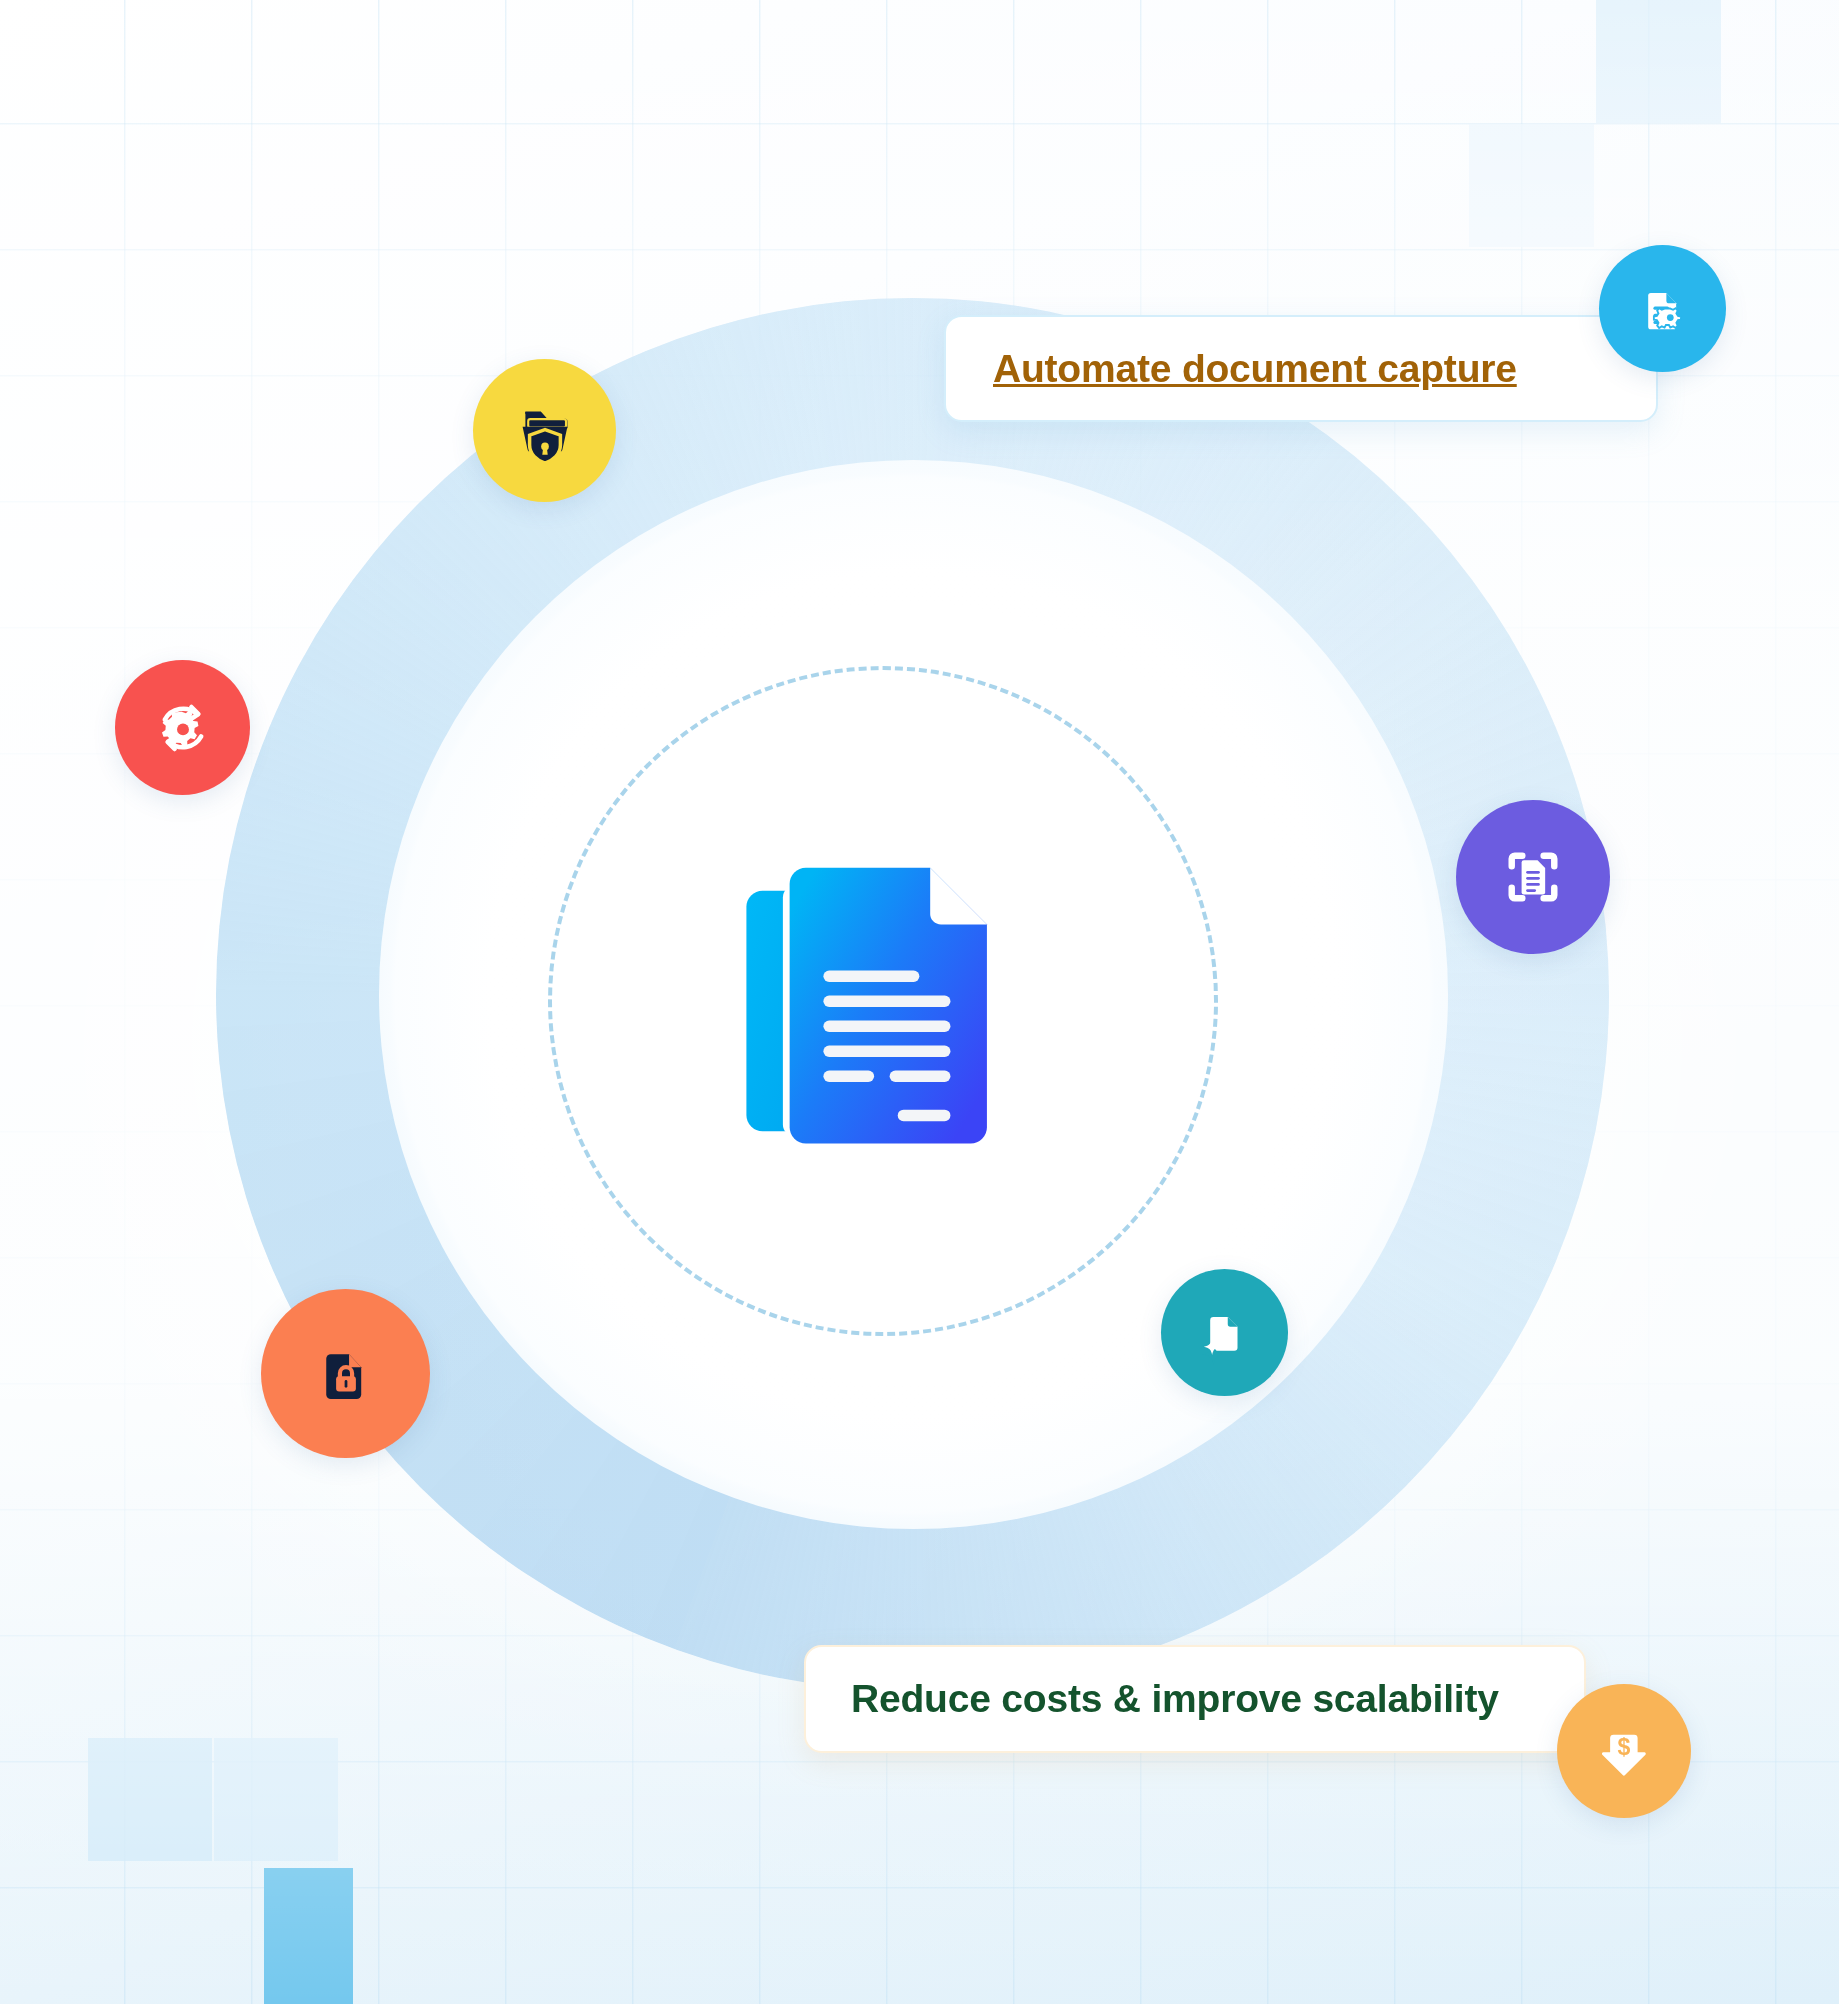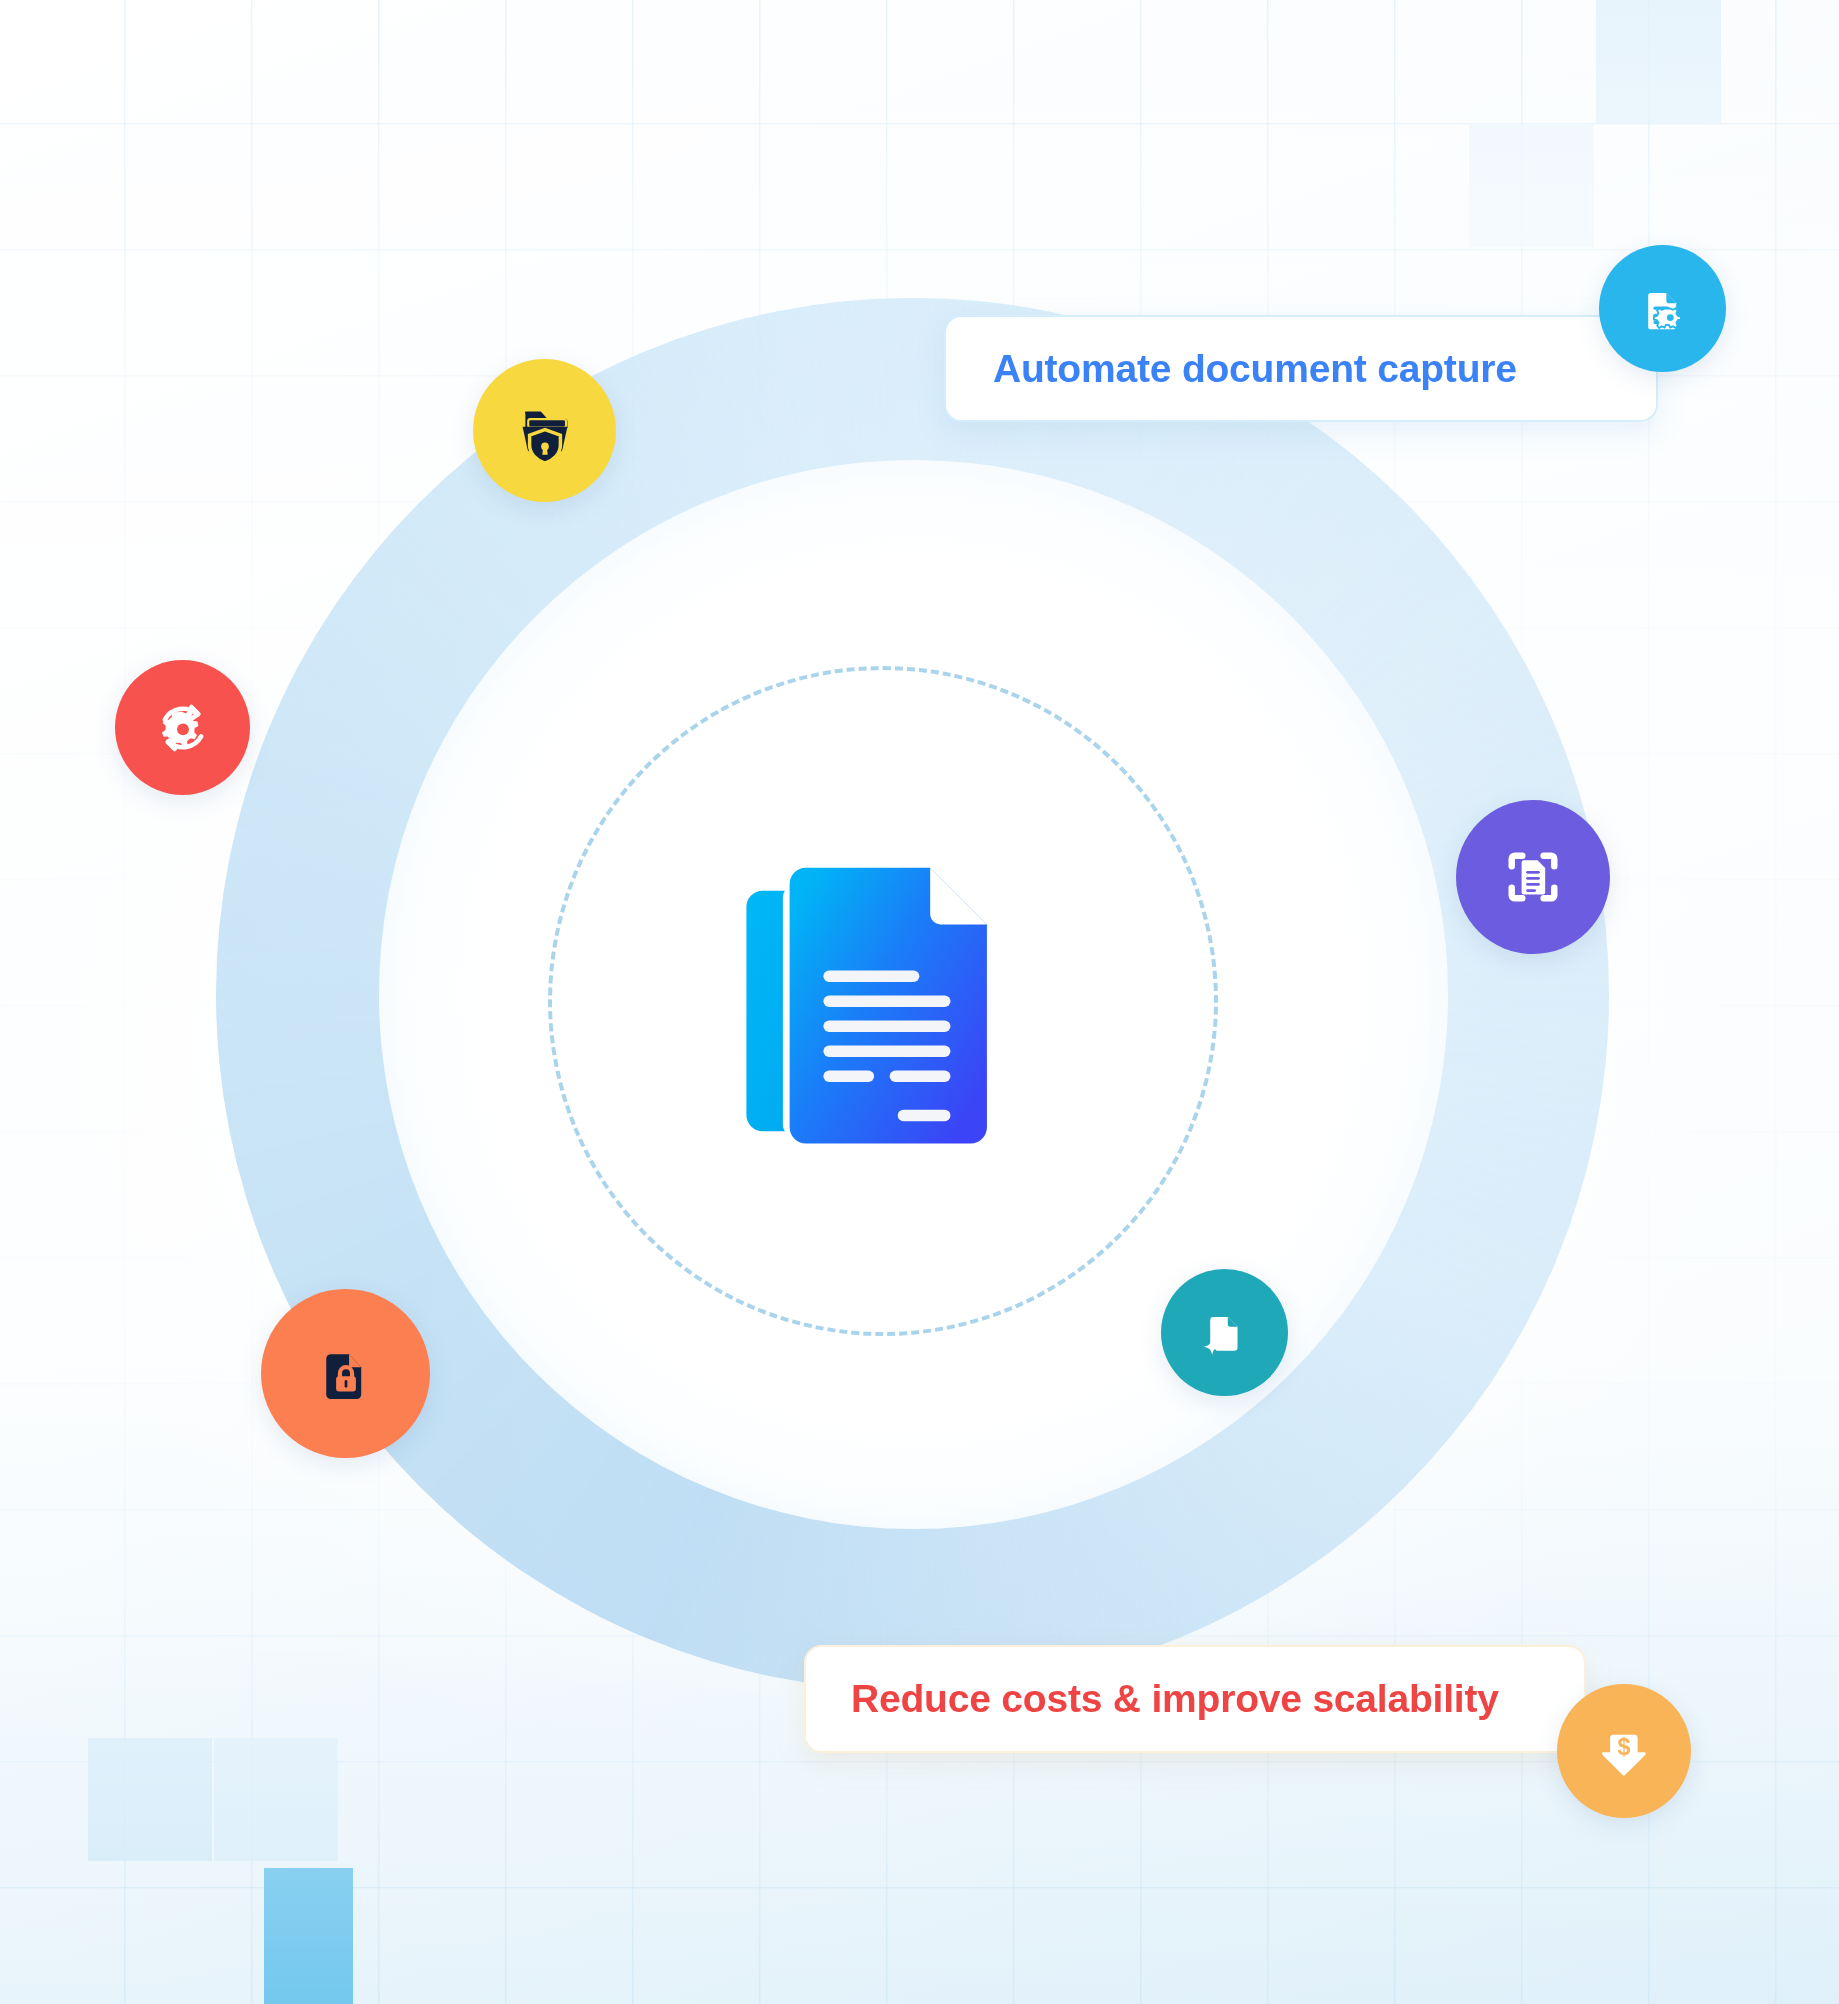--- a/index.html
+++ b/index.html
@@ -143,21 +143,21 @@
 
   #card-capture {
     left: 944px;
     top: 315px;
     width: 714px;
     height: 107px;
     padding-left: 47px;
     border: 2.7px solid #d4eefb;
     box-shadow: 0 9.5px 28px rgba(120, 180, 220, 0.17);
   }
-  #card-capture .label-text { color: #3b82f6; }
+  #card-capture .label-text { color: #a16207; text-decoration: underline; }
 
   #card-retention {
     left: 181px;
     top: 736px;
     width: 495px;
     height: 114px;
     padding-left: 66px;
     border: 2.7px solid #fde4e4;
     box-shadow: 0 9.5px 28px rgba(200, 130, 130, 0.13);
   }
@@ -165,21 +165,21 @@
 
   #card-costs {
     left: 804px;
     top: 1645px;
     width: 782px;
     height: 108px;
     padding-left: 45px;
     border: 2.7px solid #fdf0db;
     box-shadow: 0 9.5px 28px rgba(210, 170, 110, 0.15);
   }
-  #card-costs .label-text { color: #ef4444; }
+  #card-costs .label-text { color: #14532d; }
 </style>
 </head>
 <body>
 
 <div id="stage">
 
   <div class="grid-layer"></div>
 
   <div class="grid-cell" style="left:1596px; top:0px; width:125px; height:123px; background:#DCEFFB; opacity:0.75;"></div>
   <div class="grid-cell" style="left:1469px; top:124px; width:125px; height:123px; background:#E8F4FC; opacity:0.8;"></div>

